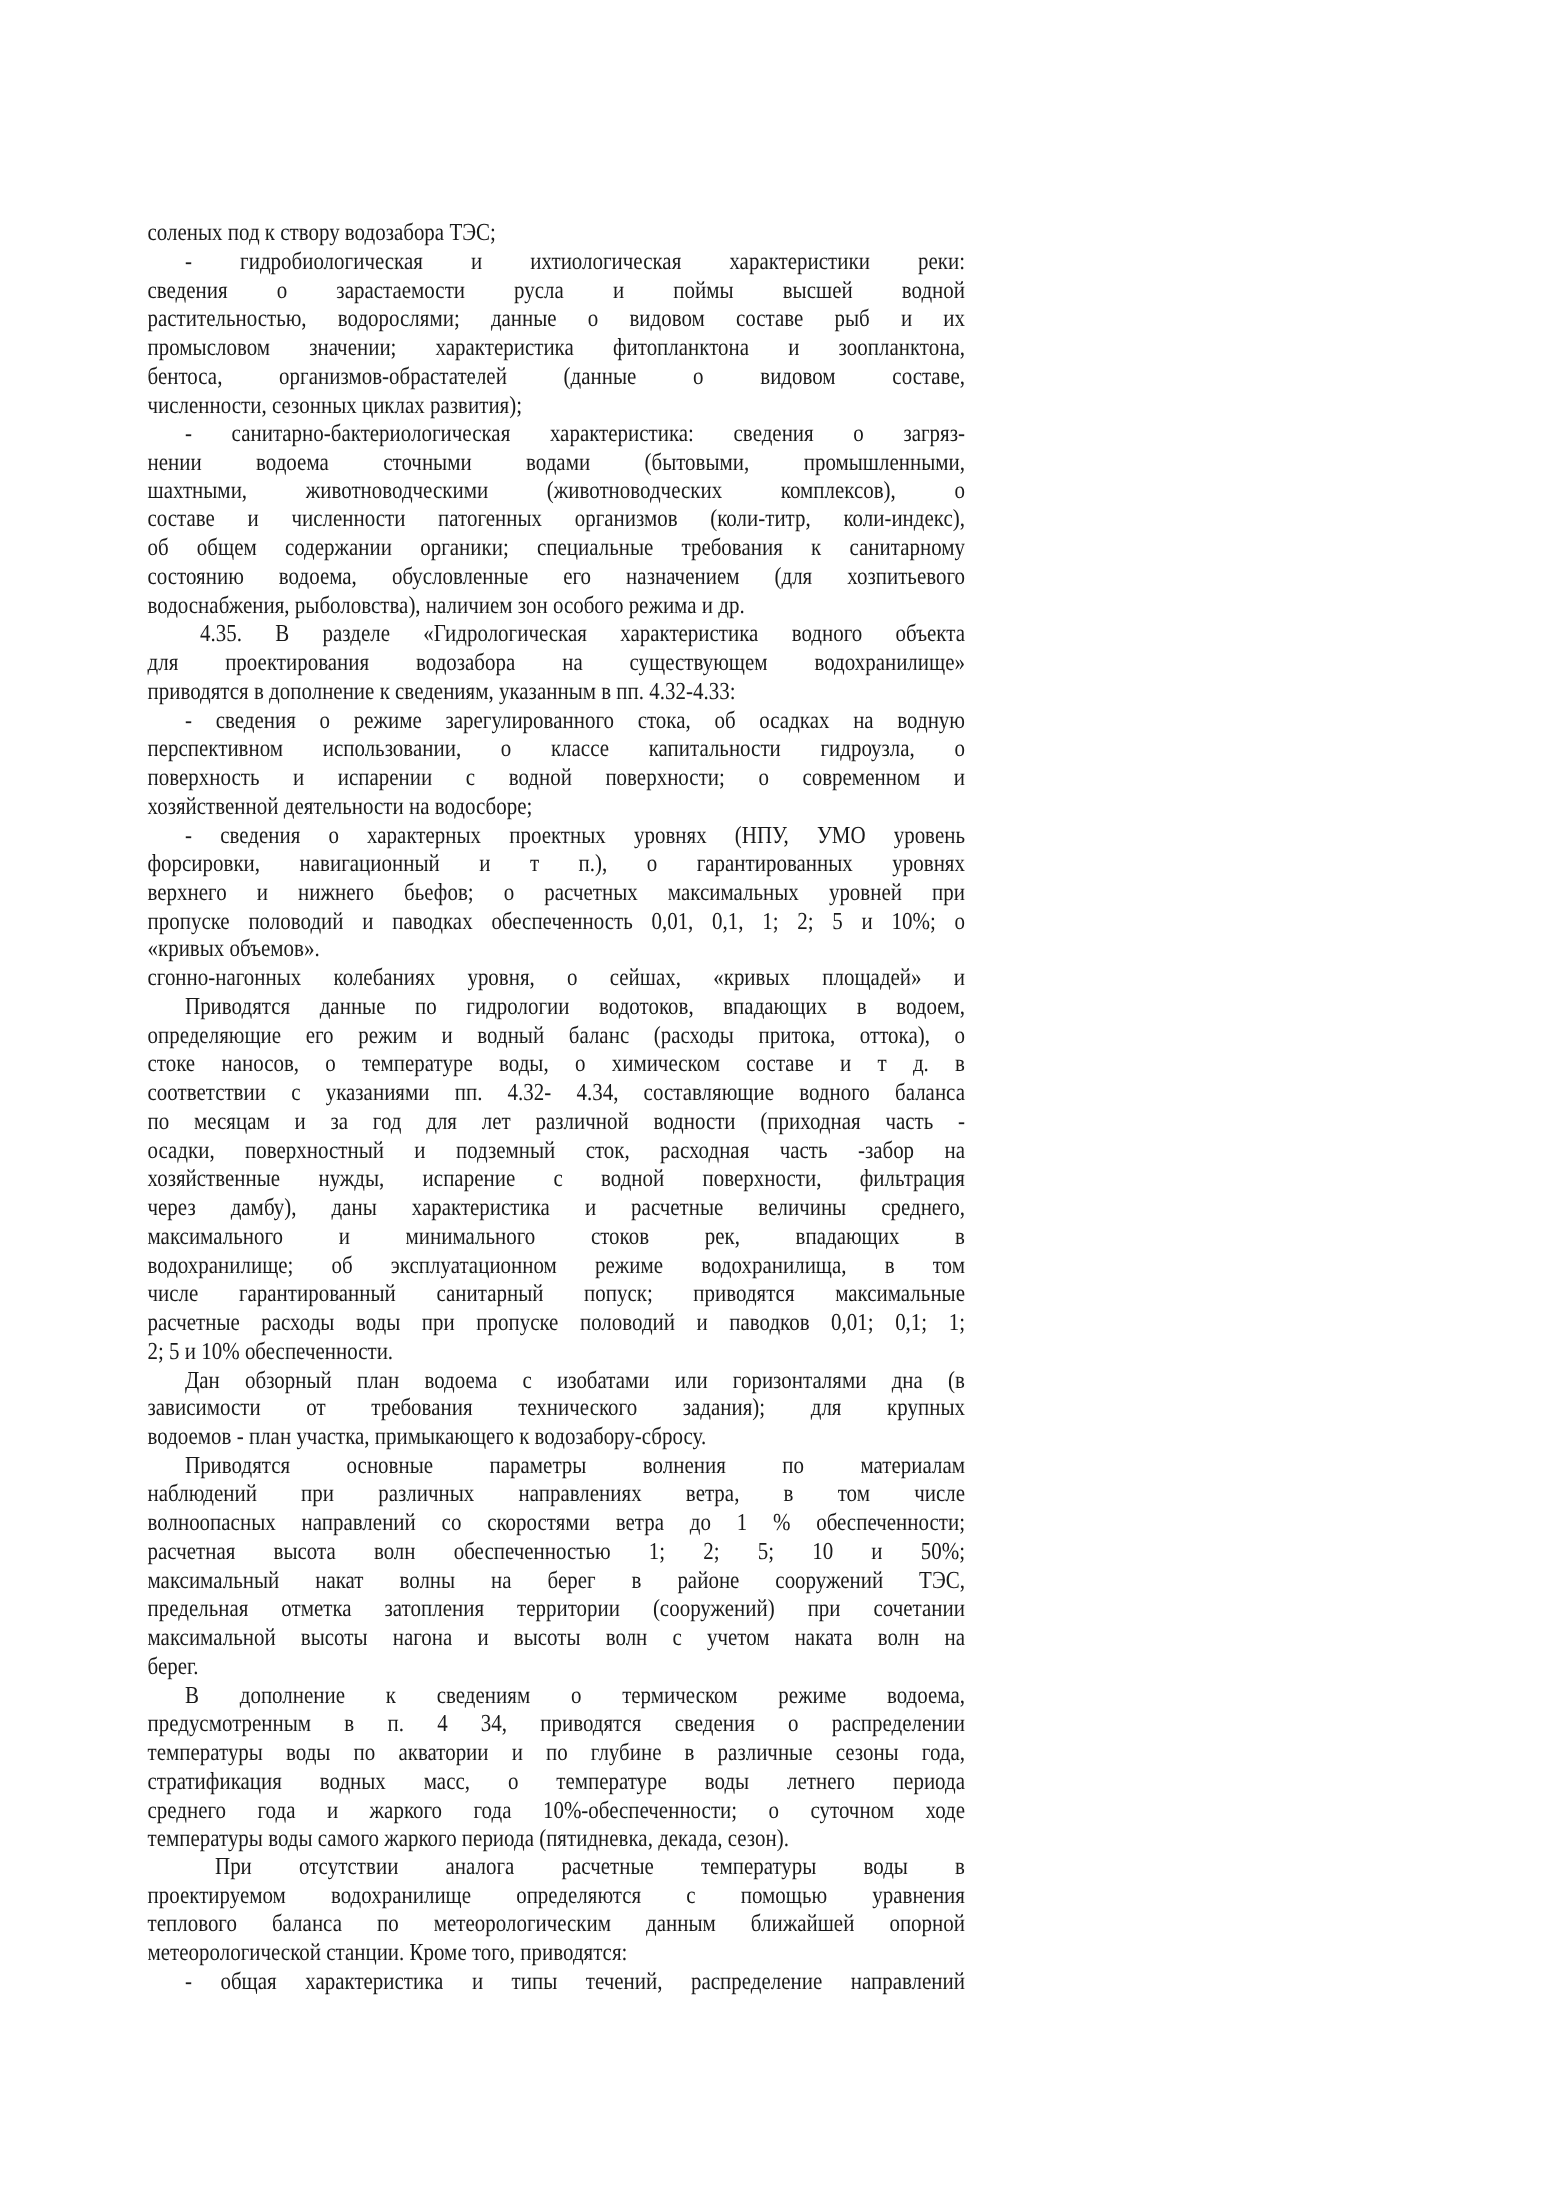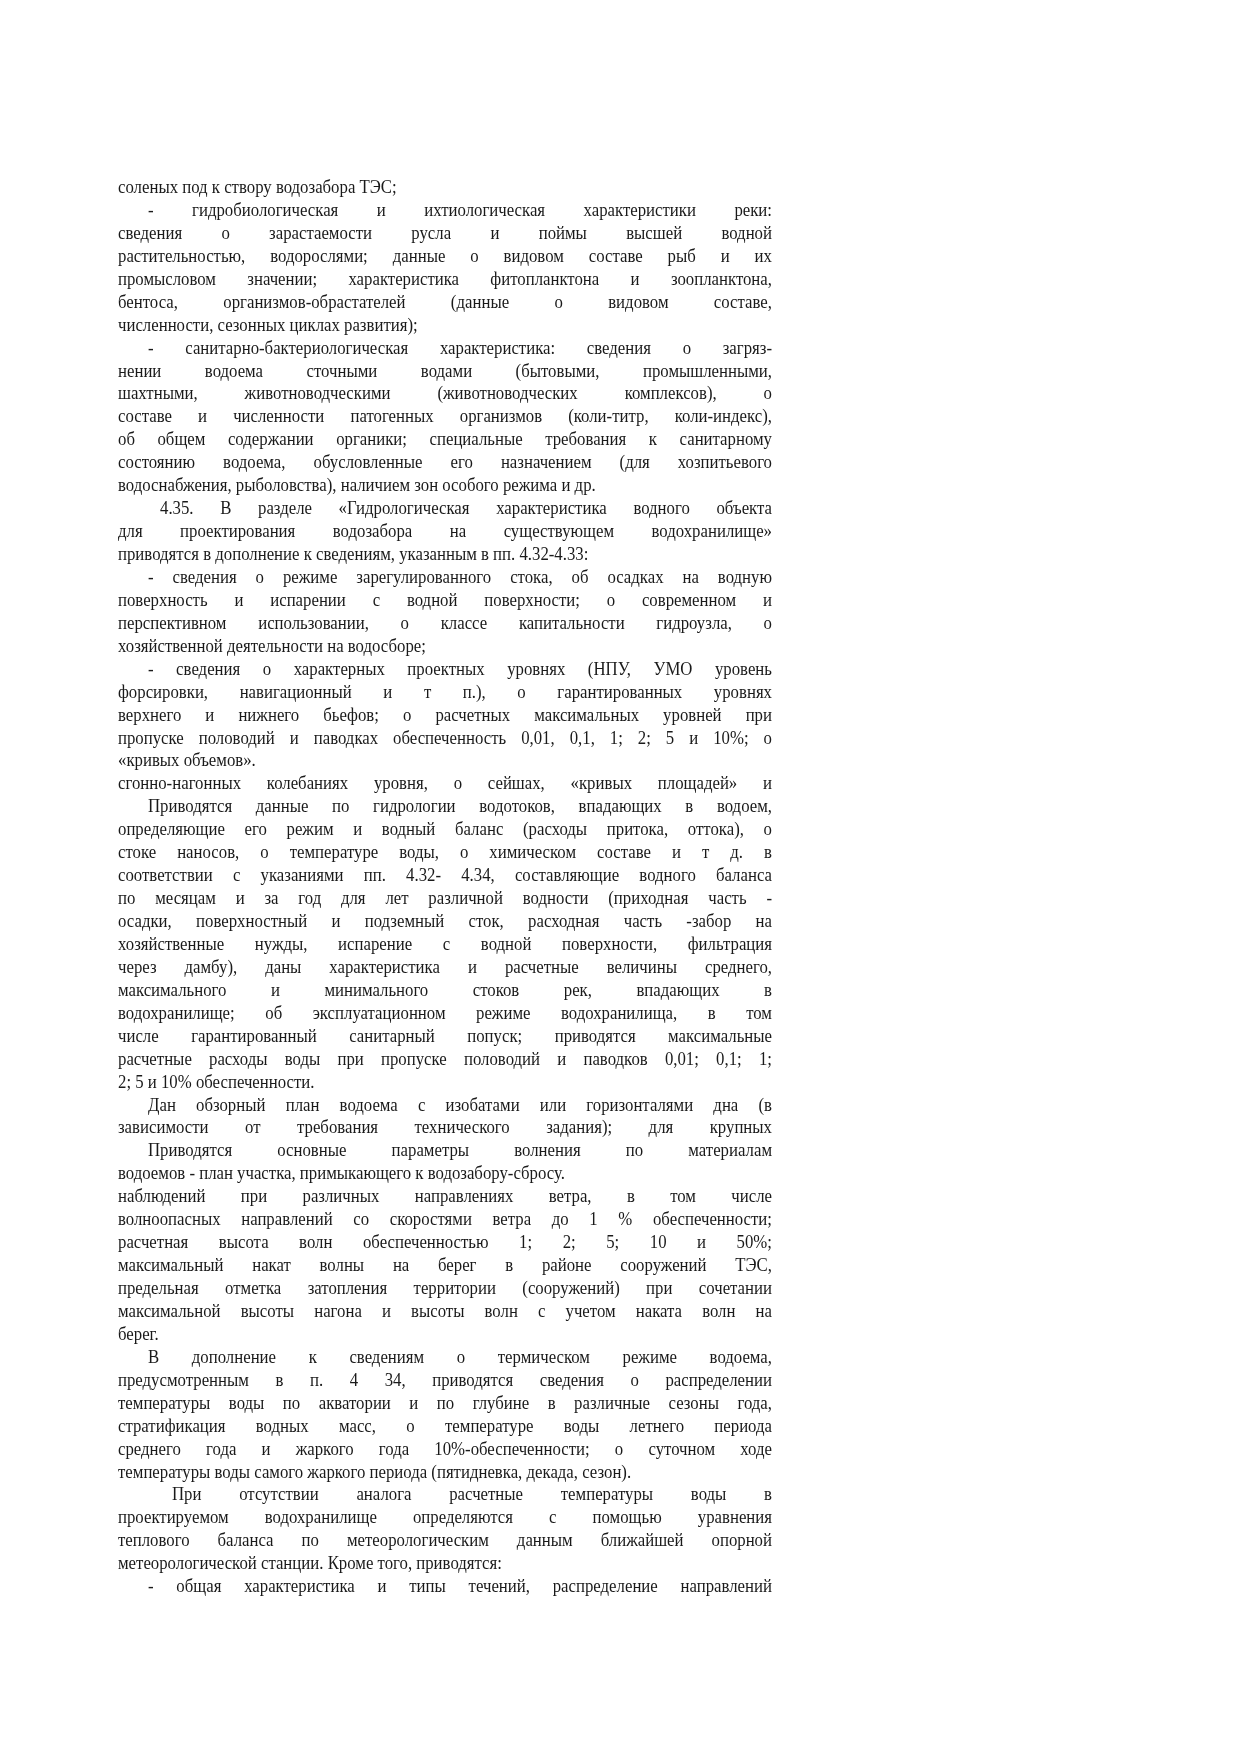--- a/index.html
+++ b/index.html
@@ -71,24 +71,24 @@
     <div class="line" style="padding-left: 0px; width: 654px;">
       <div class="inner" style="width: 760.465px; text-align: justify; text-align-last: justify;">для проектирования водозабора на существующем водохранилище»</div>
     </div>
     <div class="line last" style="padding-left: 0px; width: 654px;">
       <div class="inner" style="width: 760.465px; text-align: justify; text-align-last: left;">приводятся в дополнение к сведениям, указанным в пп. 4.32-4.33:</div>
     </div>
     <div class="line" style="padding-left: 30px; width: 624px;">
       <div class="inner" style="width: 725.581px; text-align: justify; text-align-last: justify;">- сведения о режиме зарегулированного стока, об осадках на водную</div>
     </div>
     <div class="line" style="padding-left: 0px; width: 654px;">
+      <div class="inner" style="width: 760.465px; text-align: justify; text-align-last: justify;">перспективном использовании, о классе капитальности гидроузла, о</div>
+    </div>
+    <div class="line" style="padding-left: 0px; width: 654px;">
       <div class="inner" style="width: 760.465px; text-align: justify; text-align-last: justify;">поверхность и испарении с водной поверхности; о современном и</div>
-    </div>
-    <div class="line" style="padding-left: 0px; width: 654px;">
-      <div class="inner" style="width: 760.465px; text-align: justify; text-align-last: justify;">перспективном использовании, о классе капитальности гидроузла, о</div>
     </div>
     <div class="line last" style="padding-left: 0px; width: 654px;">
       <div class="inner" style="width: 760.465px; text-align: justify; text-align-last: left;">хозяйственной деятельности на водосборе;</div>
     </div>
     <div class="line" style="padding-left: 30px; width: 624px; font-family: Liberation Serif, serif;">
       <div class="inner" style="width: 725.581px; text-align: justify; text-align-last: justify;">- сведения о характерных проектных уровнях (НПУ, УМО уровень</div>
     </div>
     <div class="line" style="padding-left: 0px; width: 654px;">
       <div class="inner" style="width: 760.465px; text-align: justify; text-align-last: justify;">форсировки, навигационный и т п.), о гарантированных уровнях</div>
     </div>
@@ -142,25 +142,25 @@
     </div>
     <div class="line last" style="padding-left: 0px; width: 654px;">
       <div class="inner" style="width: 760.465px; text-align: justify; text-align-last: left;">2; 5 и 10% обеспеченности.</div>
     </div>
     <div class="line" style="padding-left: 30px; width: 624px;">
       <div class="inner" style="width: 725.581px; text-align: justify; text-align-last: justify;">Дан обзорный план водоема с изобатами или горизонталями дна (в</div>
     </div>
     <div class="line" style="padding-left: 0px; width: 654px;">
       <div class="inner" style="width: 760.465px; text-align: justify; text-align-last: justify;">зависимости от требования технического задания); для крупных</div>
     </div>
+    <div class="line last" style="padding-left: 0px; width: 654px;">
+      <div class="inner" style="width: 760.465px; text-align: justify; text-align-last: left;">водоемов - план участка, примыкающего к водозабору-сбросу.</div>
+    </div>
     <div class="line" style="padding-left: 30px; width: 624px;">
       <div class="inner" style="width: 725.581px; text-align: justify; text-align-last: justify;">Приводятся основные параметры волнения по материалам</div>
-    </div>
-    <div class="line last" style="padding-left: 0px; width: 654px;">
-      <div class="inner" style="width: 760.465px; text-align: justify; text-align-last: left;">водоемов - план участка, примыкающего к водозабору-сбросу.</div>
     </div>
     <div class="line" style="padding-left: 0px; width: 654px;">
       <div class="inner" style="width: 760.465px; text-align: justify; text-align-last: justify;">наблюдений при различных направлениях ветра, в том числе</div>
     </div>
     <div class="line" style="padding-left: 0px; width: 654px;">
       <div class="inner" style="width: 760.465px; text-align: justify; text-align-last: justify;">волноопасных направлений со скоростями ветра до 1 % обеспеченности;</div>
     </div>
     <div class="line" style="padding-left: 0px; width: 654px;">
       <div class="inner" style="width: 760.465px; text-align: justify; text-align-last: justify;">расчетная высота волн обеспеченностью 1; 2; 5; 10 и 50%;</div>
     </div>

